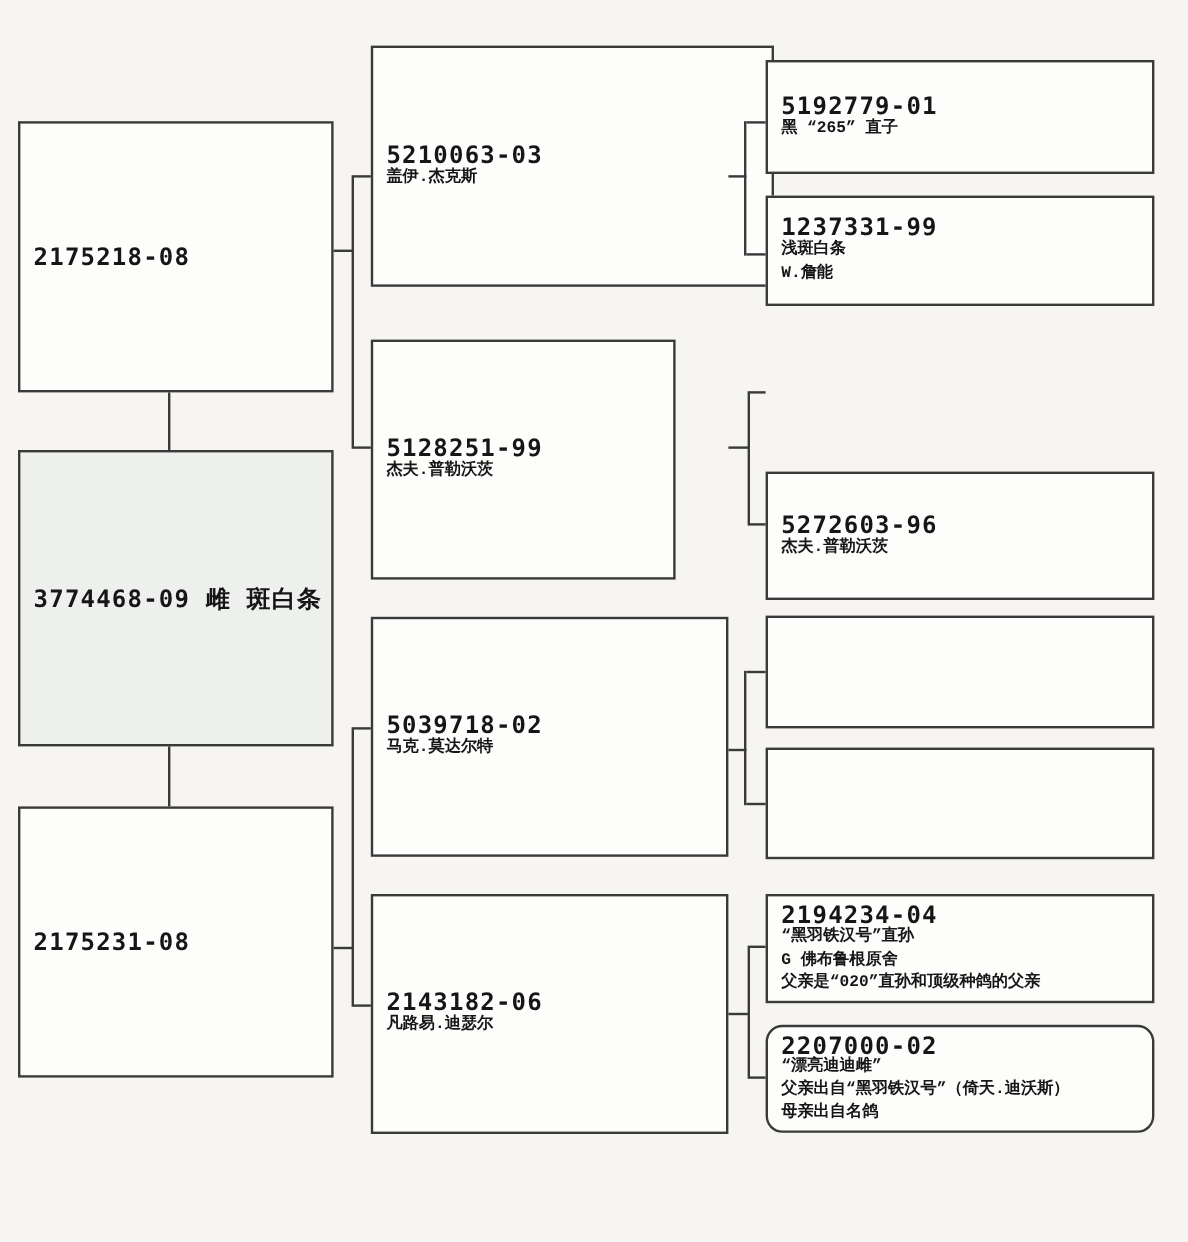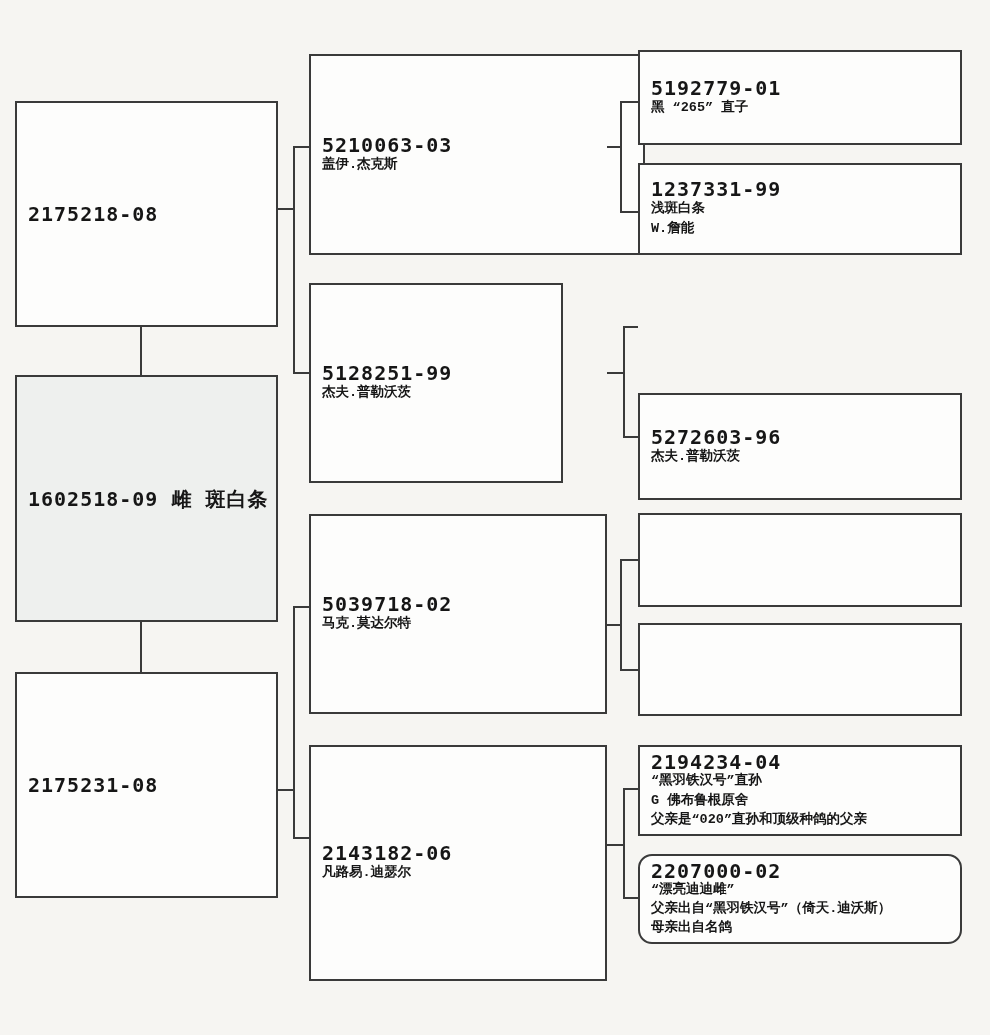--- a/index.html
+++ b/index.html
@@ -41,43 +41,43 @@
 </head>
 <body>
 
 <div class="stage">
 
   <div class="box" style="left:15px; top:101px; width:263px; height:226px;">
     <div class="line num">2175218-08</div>
   </div>
 
   <div class="box subject" style="left:15px; top:375px; width:263px; height:247px;">
-    <div class="line num">1602518-09 雌 斑白条</div>
+    <div class="line num">3774468-09 雌 斑白条</div>
   </div>
 
   <div class="box" style="left:15px; top:672px; width:263px; height:226px;">
     <div class="line num">2175231-08</div>
   </div>
 
-  <div class="box" style="left:309px; top:54px; width:336px; height:201px;">
+  <div class="box" style="left:309px; top:38px; width:336px; height:201px;">
     <div class="line num">5210063-03</div>
     <div class="line">盖伊.杰克斯</div>
   </div>
 
   <div class="box" style="left:309px; top:283px; width:254px; height:200px;">
     <div class="line num">5128251-99</div>
     <div class="line">杰夫.普勒沃茨</div>
   </div>
 
   <div class="box" style="left:309px; top:514px; width:298px; height:200px;">
     <div class="line num">5039718-02</div>
     <div class="line">马克.莫达尔特</div>
   </div>
 
-  <div class="box" style="left:309px; top:745px; width:298px; height:236px;">
+  <div class="box" style="left:309px; top:745px; width:298px; height:200px;">
     <div class="line num">2143182-06</div>
     <div class="line">凡路易.迪瑟尔</div>
   </div>
 
   <div class="box" style="left:638px; top:50px; width:324px; height:95px;">
     <div class="line num">5192779-01</div>
     <div class="line">黑 “265” 直子</div>
   </div>
 
   <div class="box" style="left:638px; top:163px; width:324px; height:92px;">

